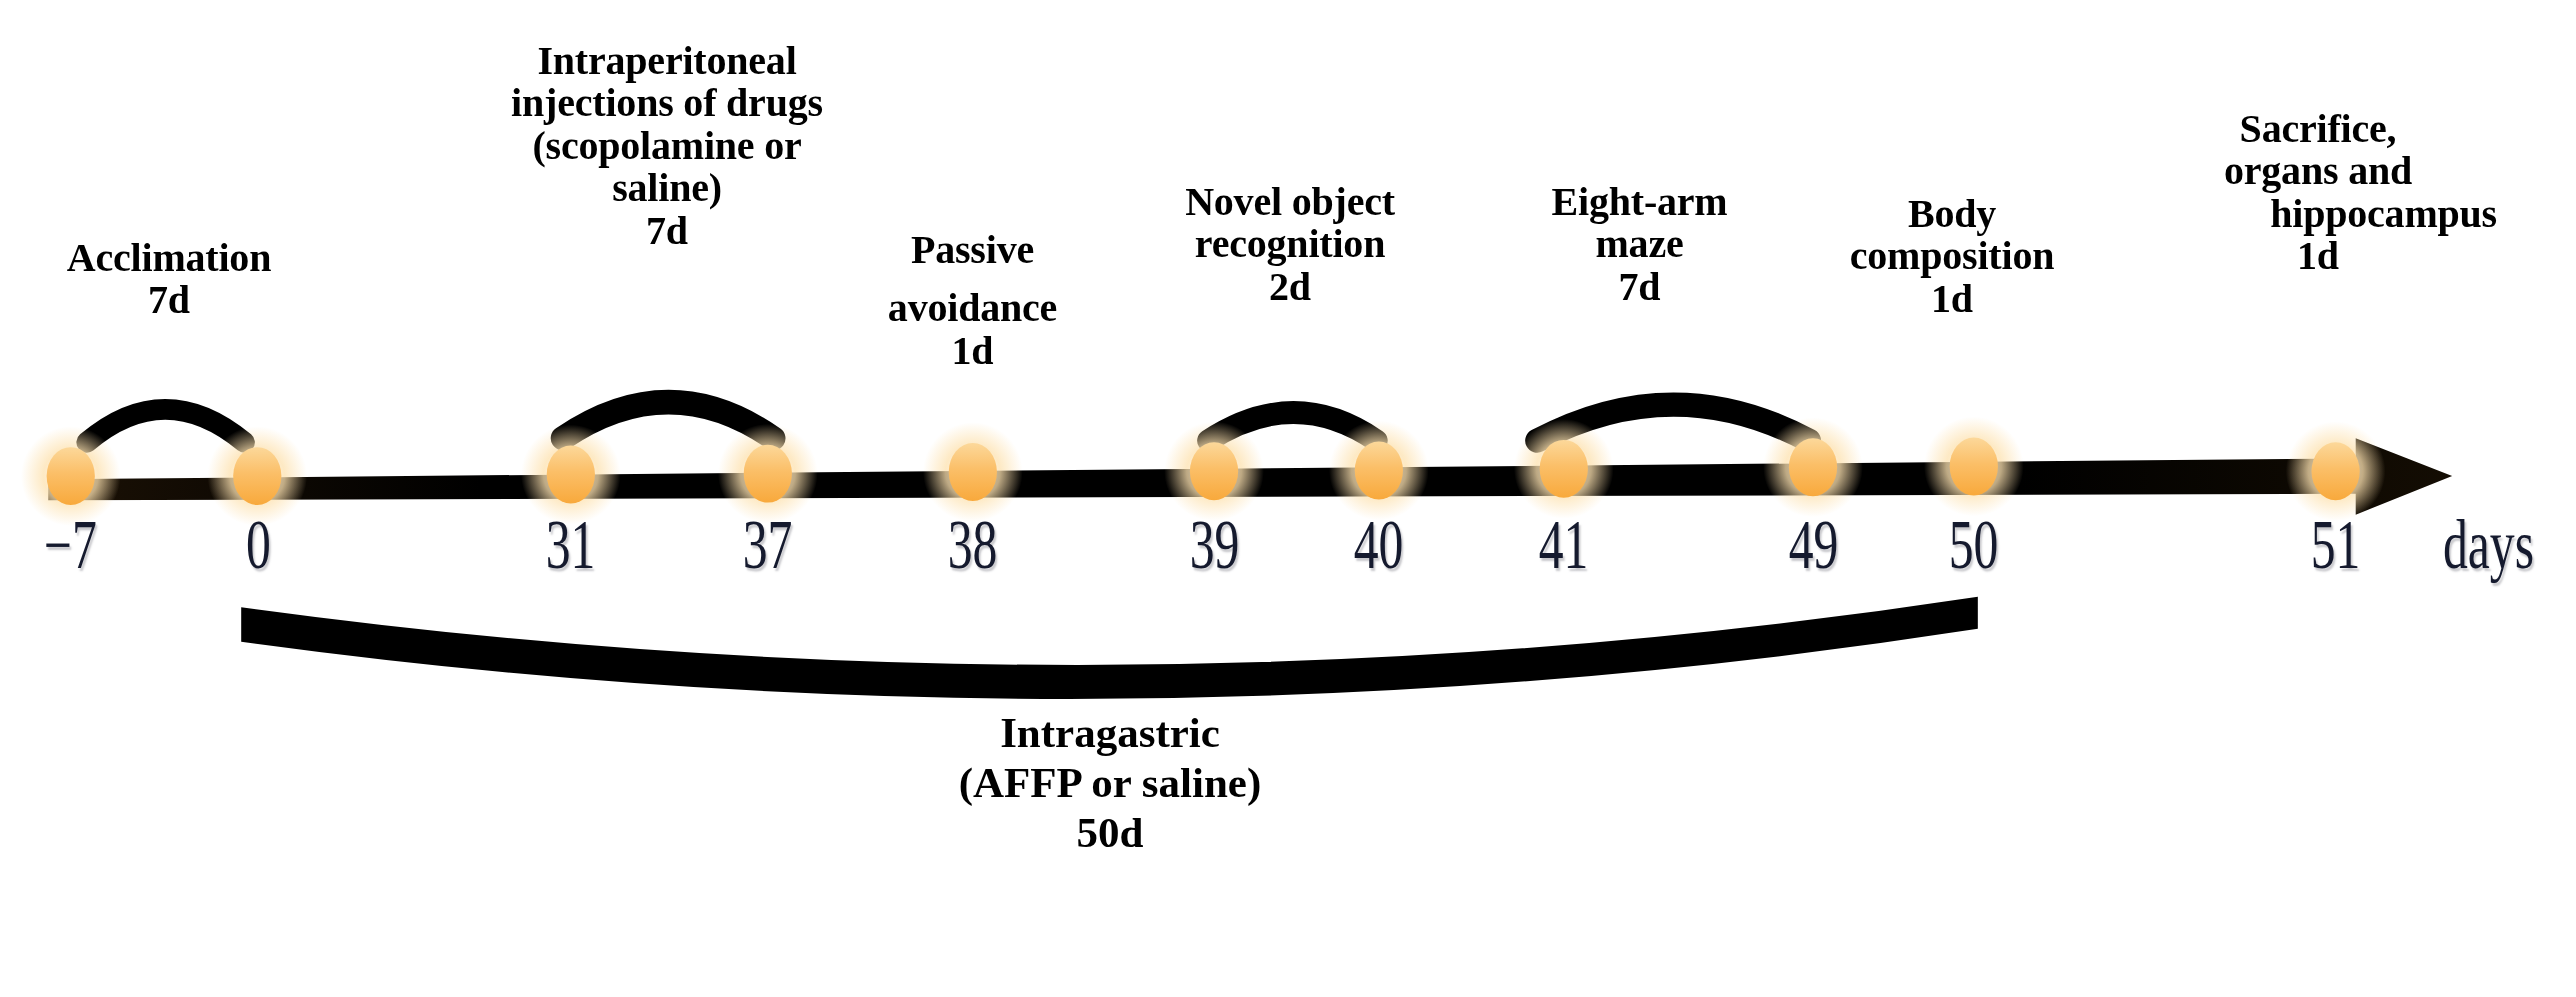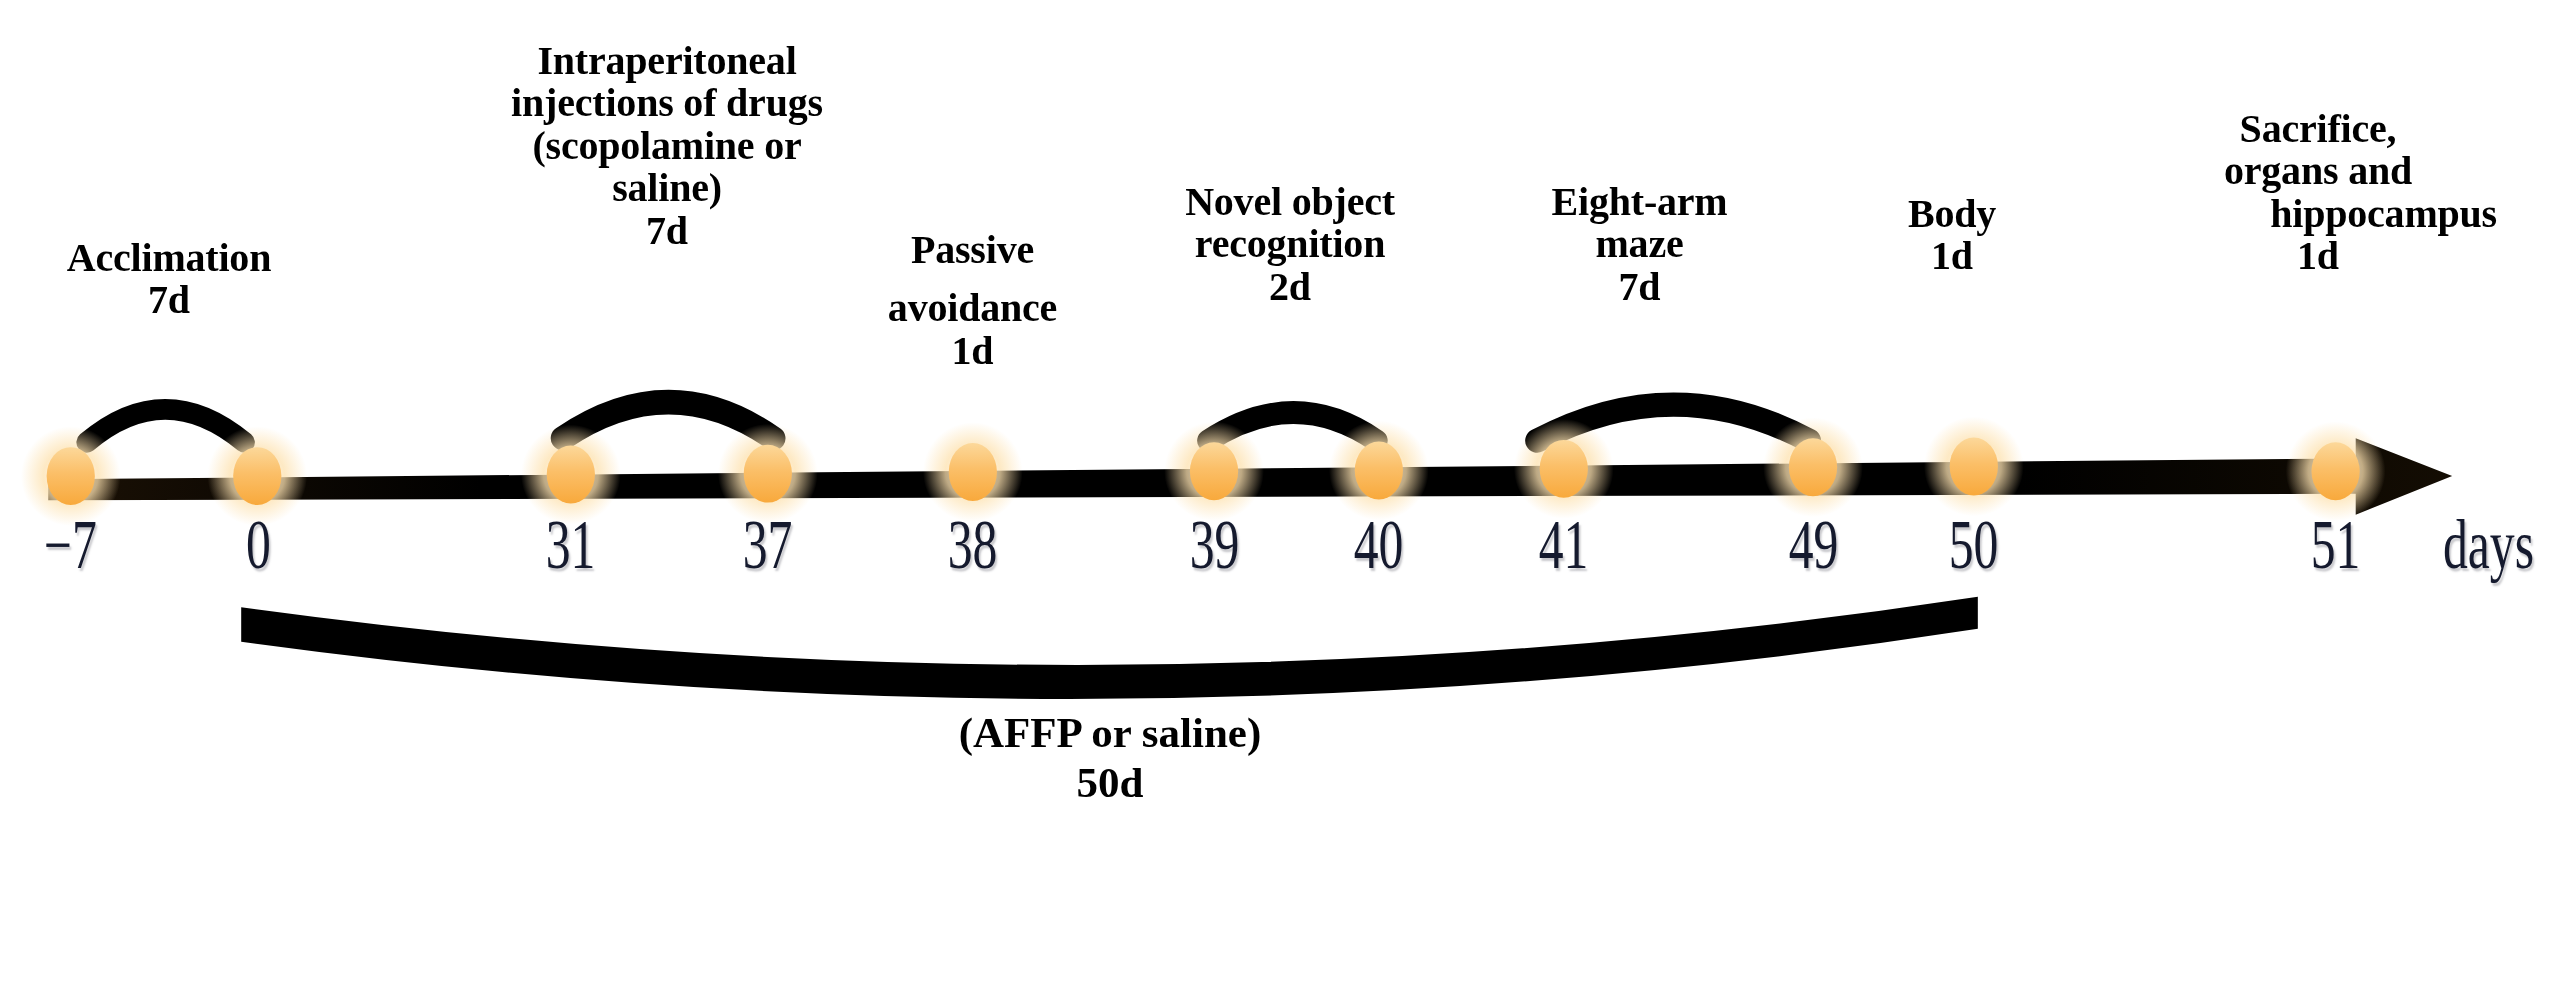--- a/index.html
+++ b/index.html
@@ -183,20 +183,21 @@
   </div>
 
   <div class="event-label" style="left:1491px; top:181px; width:297px;">
     <span style="display:block;">Eight-arm</span>
     <span style="display:block;">maze</span>
     <span class="dur">7d</span>
   </div>
 
   <div class="event-label" style="left:1781px; top:193px; width:342px;">
     <span style="display:block;">Body</span>
+    <span style="display:block;">composition</span>
     <span class="dur">1d</span>
   </div>
 
   <div class="event-label" style="left:2139px; top:80px; width:358px;">
     <span style="display:block;margin-top:28px;">Sacrifice,</span>
     <span style="display:block;">organs and</span>
     <span style="display:block;text-align:right;">hippocampus</span>
     <span class="dur">1d</span>
   </div>
 
@@ -207,18 +208,19 @@
   <div class="day-number" style="left:892px; top:511px; width:161px;">38</div>
   <div class="day-number" style="left:1134px; top:511px; width:161px;">39</div>
   <div class="day-number" style="left:1298px; top:511px; width:161px;">40</div>
   <div class="day-number" style="left:1483px; top:511px; width:161px;">41</div>
   <div class="day-number" style="left:1733px; top:511px; width:161px;">49</div>
   <div class="day-number" style="left:1893px; top:511px; width:161px;">50</div>
   <div class="day-number" style="left:2255px; top:511px; width:161px;">51</div>
   <div class="day-number" style="left:2372px; top:511px; width:233px;">days</div>
 
   <div id="bottom-caption" style="left:708px; top:708px; width:804px;">
+    <span>Intragastric</span>
     <span>(AFFP or saline)</span>
     <span>50d</span>
   </div>
 
 </div>
 
 
 </body></html>

